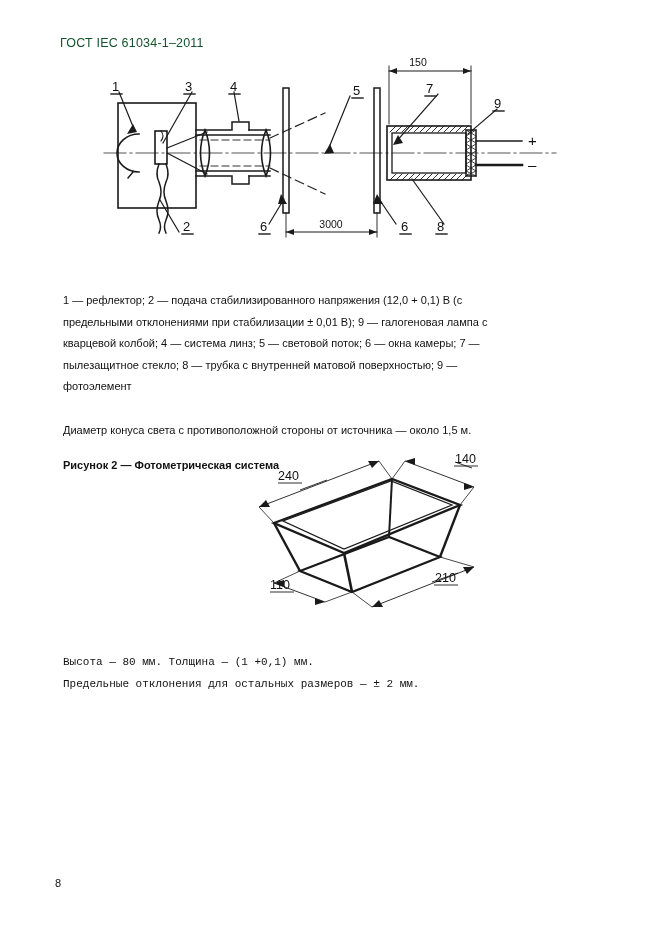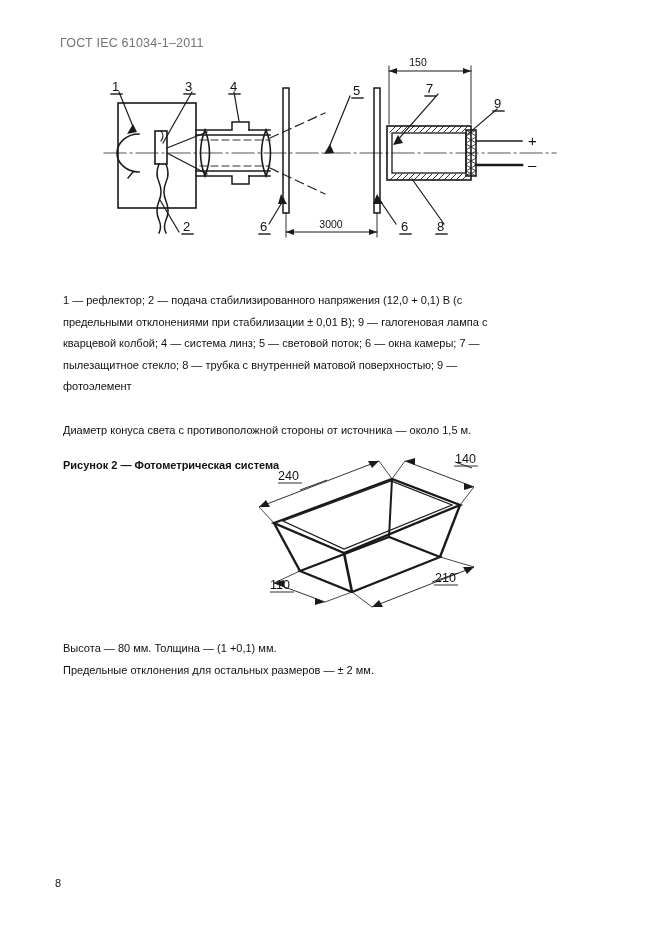--- a/index.html
+++ b/index.html
@@ -19,21 +19,21 @@
     position: absolute;
     inset: 0;
     background: #ffffff;
   }
   .doc-header {
     position: absolute;
     left: 60px;
     top: 36px;
     font-size: 12.5px;
     letter-spacing: 0.2px;
-    color: #737373;
+    color: #14532d;
     white-space: nowrap;
   }
   .page-number {
     position: absolute;
     left: 55px;
     top: 877px;
     font-size: 11px;
     color: #111;
   }
 
@@ -54,21 +54,21 @@
     width: 535px;
     text-align: left;
     font-size: 11px;
     line-height: 21.5px;
     color: #111;
     margin-top: 48px;
   }
   #fig2-notes { top: 242px; }
   #fig2-extra { top: 372px; }
   #fig2-title  { top: 407px; font-weight: bold; }
-  #fig3-notes  { top: 590px; }
+  #fig3-notes  { top: 604px; font-family: Liberation Mono, monospace; }
   #fig3-title  { top: 662px; }
   .cap-line { display: block; }
 </style>
 </head>
 <body>
 
 <div class="page">
 
   <div class="doc-header">ГОСТ IEC 61034-1–2011</div>
 

